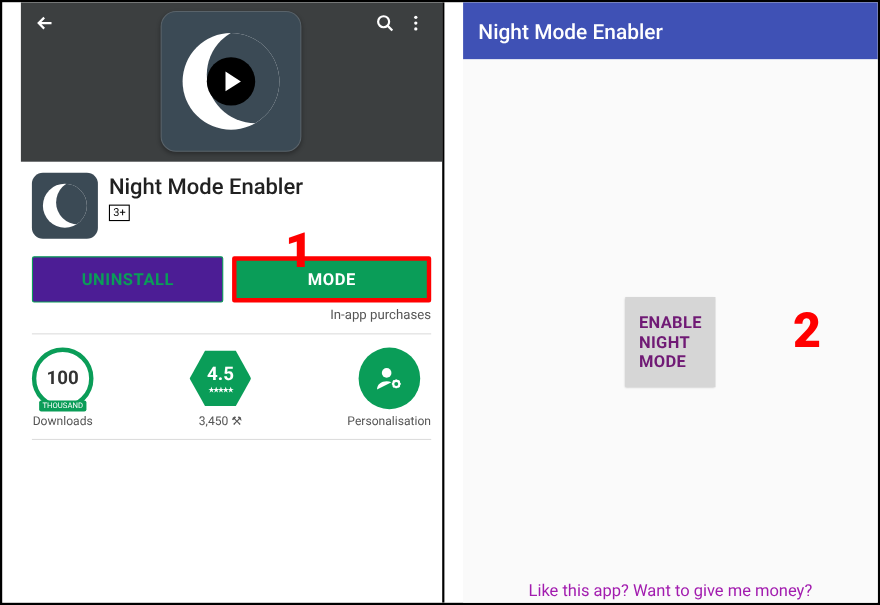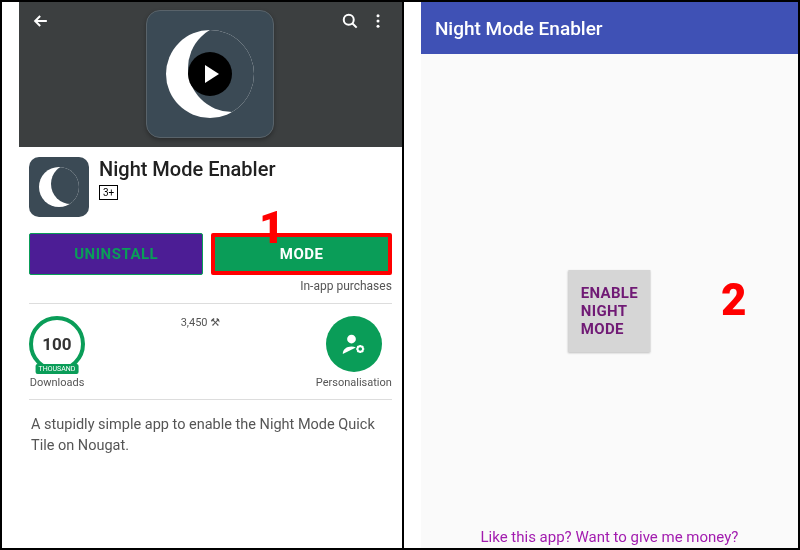--- a/index.html
+++ b/index.html
@@ -117,38 +117,41 @@
 
     <div class="stats">
       <div class="stat">
         <div class="badge ring">
           <span>100</span>
           <span class="sub">THOUSAND</span>
         </div>
         <span>Downloads</span>
       </div>
       <div class="stat">
+        <div class="badge hex">
+          <span>4.5</span>
+          <span class="stars">★★★★★</span>
+        </div>
         <span><span>3,450</span> ⚒</span>
       </div>
       <div class="stat">
         <div class="badge circle">
           <svg width="30" height="30" viewBox="0 0 24 24" fill="#fff">
               <circle cx="10" cy="8" r="3.5"></circle>
               <path d="M3 20c0-3.8 3.2-6 7-6 1.3 0 2.5.3 3.5.8" fill="#fff"></path>
               <circle cx="17" cy="16" r="2.2" fill="none" stroke="#fff" stroke-width="1.5"></circle>
               <path d="M17 12.8v1M17 18.2v1M13.8 16h1M19.2 16h1M14.7 13.7l.7.7M18.6 17.6l.7.7M18.6 14.4l.7-.7M14.7 18.3l.7-.7" stroke="#fff" stroke-width="1.3"></path>
             </svg>
         </div>
         <span>Personalisation</span>
       </div>
     </div>
 
     <div class="divider"></div>
 
-    <div class="desc">A stupidly simple app to enable the Night Mode Quick Tile on Nougat.</div>
   </div>
 </div>
 
 <div class="panel right">
   <div class="r-appbar">
     <span>Night Mode Enabler</span>
   </div>
   <div class="r-body">
     <span class="annot annot2">2</span>
     <div class="enable-wrap red-box">

